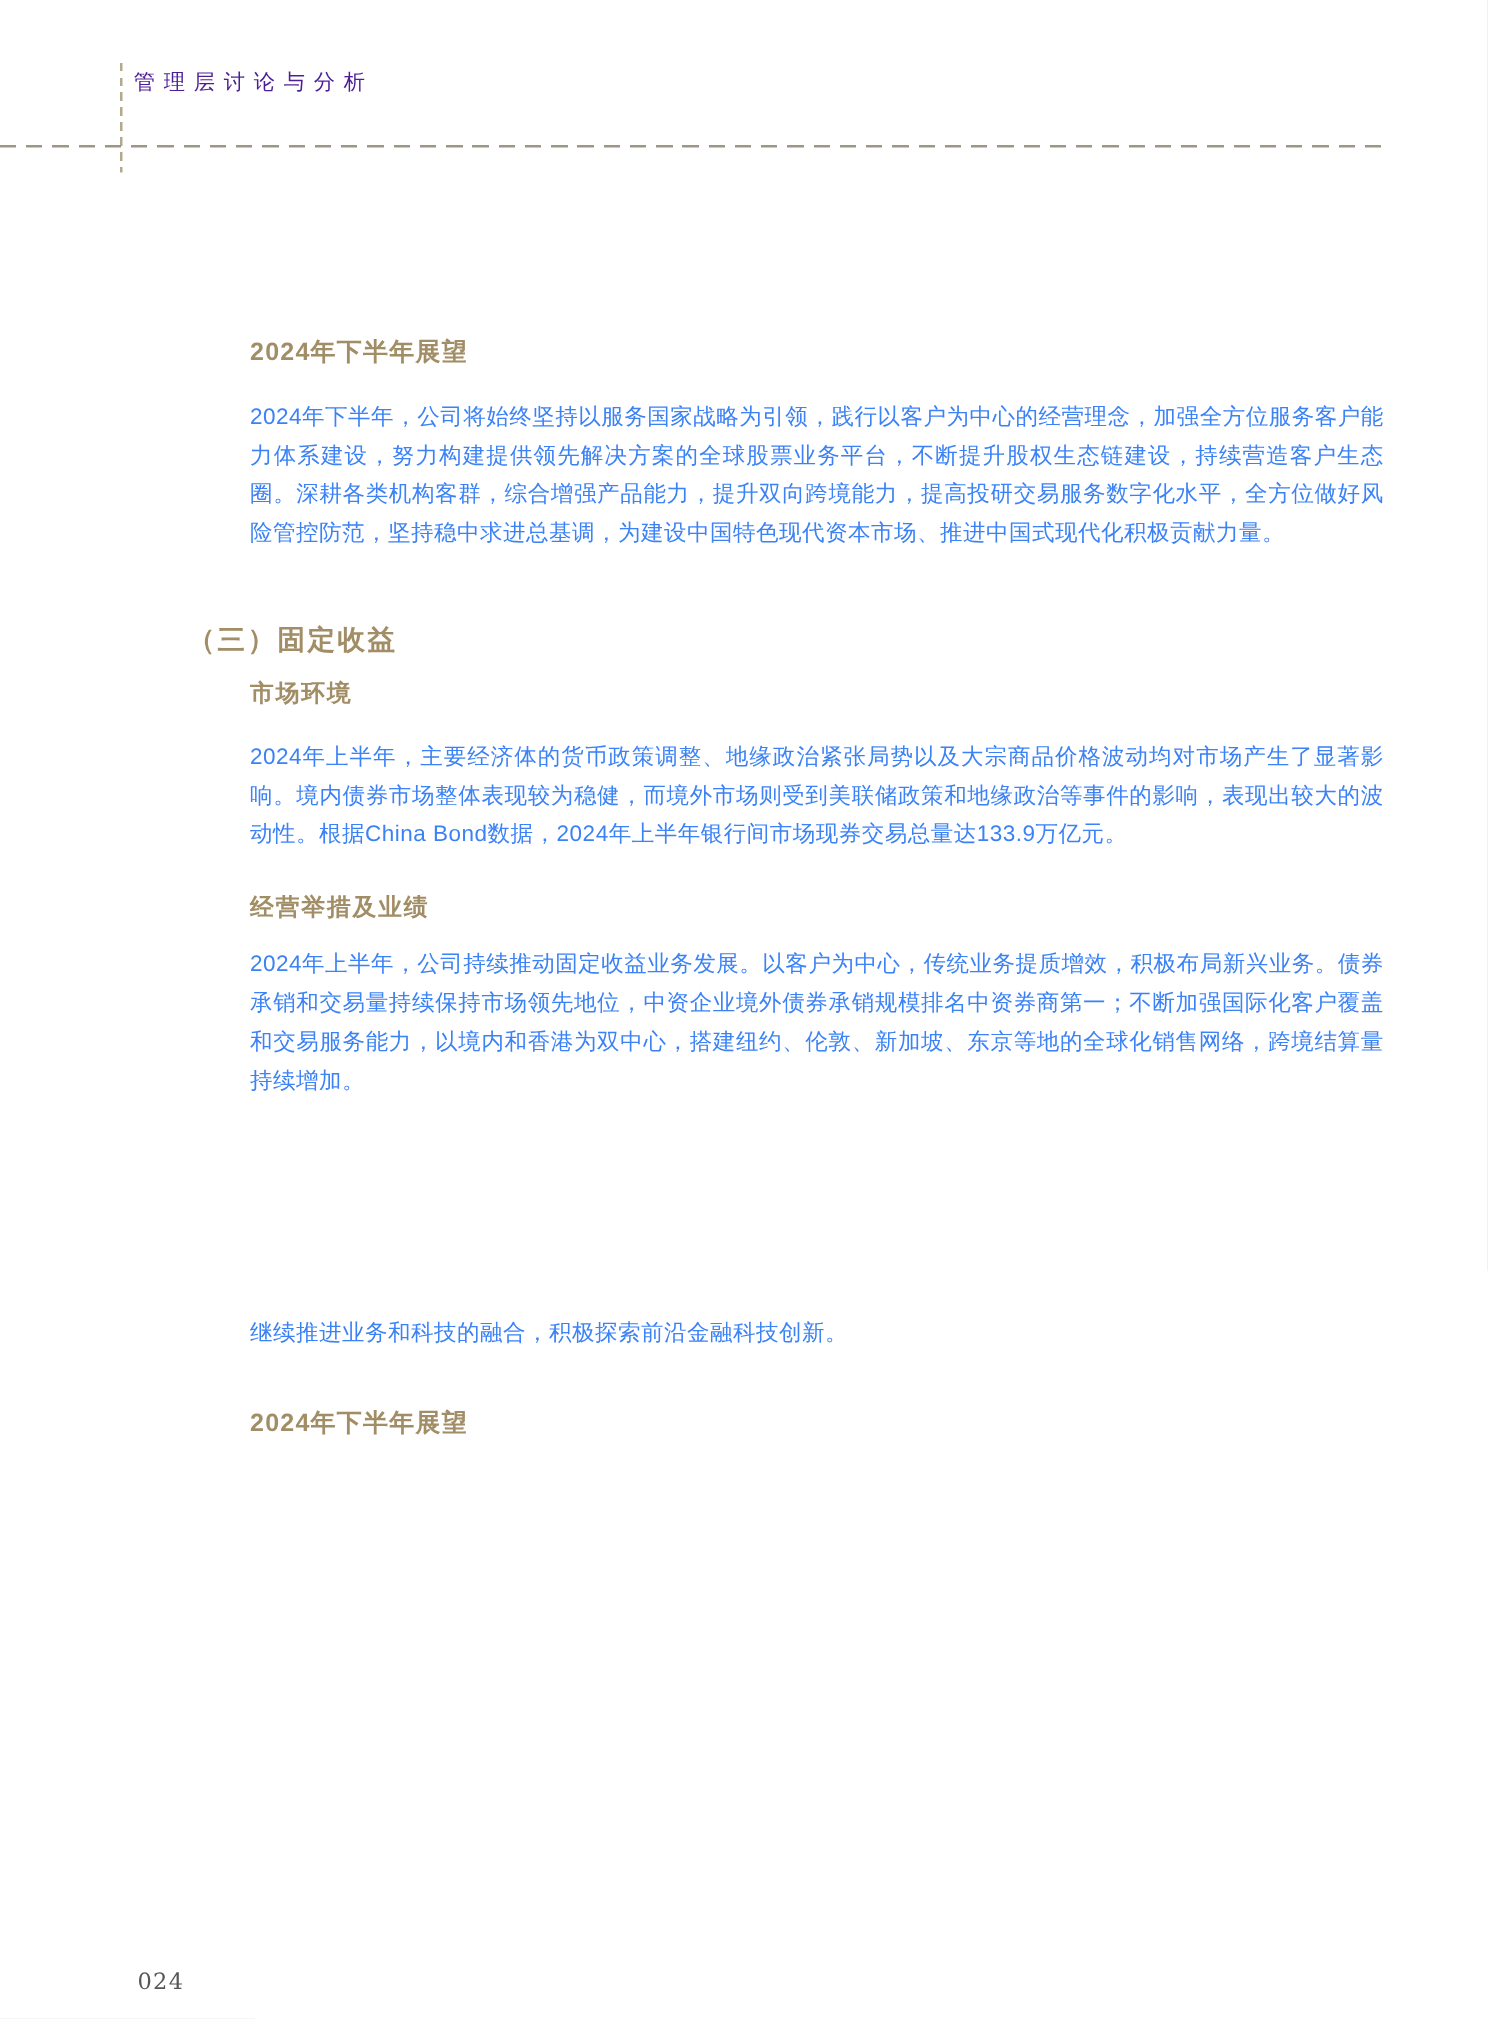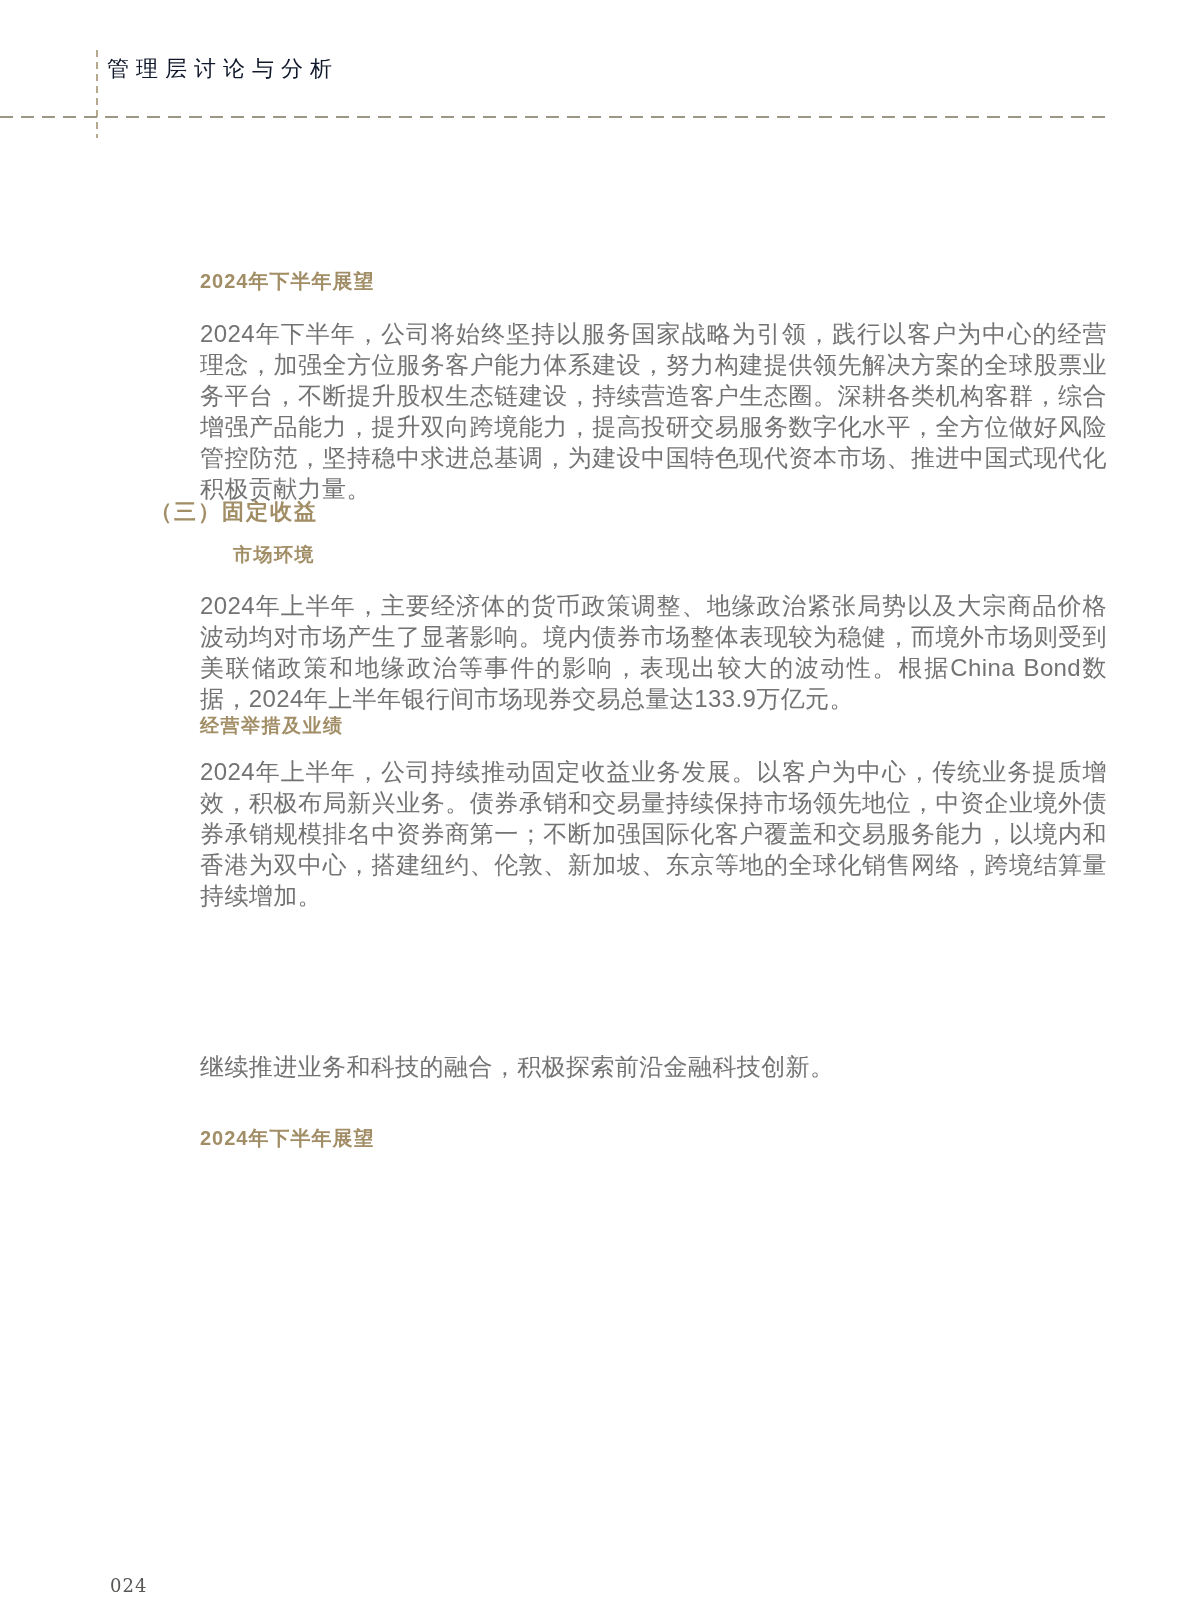--- a/index.html
+++ b/index.html
@@ -8,21 +8,21 @@
     width:1190px;height:1615px;
     margin:0 auto;
     background:#ffffff;
     overflow:hidden;
     font-family:"Liberation Sans", sans-serif;
   }
   
   .header-title{
     position:absolute;left:107px;top:54px;
     font-family:Liberation Serif, serif;
-    font-size:22px;color:#0f172a;
+    font-size:17px;color:#4c1d95;
     letter-spacing:7px;font-weight:500;
     white-space:nowrap;
   }
   .v-dash{
     position:absolute;left:96px;top:50px;
     width:2px;height:88px;
     background:repeating-linear-gradient(to bottom,#b4a98c 0 7px,transparent 7px 12px);
   }
   .h-dash{
     position:absolute;left:0;top:116px;
@@ -42,22 +42,22 @@
     white-space:nowrap;
     text-align:center;
   }
   .h4{
     position:absolute;left:200px;
     font-size:19px;font-weight:bold;letter-spacing:1.5px;
     white-space:nowrap;
   }
   .para{
     position:absolute;left:200px;width:907px;
-    font-size:24px;line-height:31px;
-    color:#737373;
+    font-size:18px;line-height:31px;
+    color:#3b82f6;
     text-align:justify;
     letter-spacing:0.4px;
   }
   
   .page-number{
     position:absolute;left:110px;top:1534px;
     font-family:"DejaVu Serif", serif;
     font-size:18px;color:#595755;letter-spacing:1px;margin-top:41px;
   }
 </style>
@@ -68,21 +68,21 @@
 
   <div class="v-dash"></div>
   <div class="header-title">管理层讨论与分析</div>
   <div class="h-dash"></div>
 
   <div class="h3 gold" style="top:268px;">2024年下半年展望</div>
   <div class="para" style="top:318px;">2024年下半年，公司将始终坚持以服务国家战略为引领，践行以客户为中心的经营理念，加强全方位服务客户能力体系建设，努力构建提供领先解决方案的全球股票业务平台，不断提升股权生态链建设，持续营造客户生态圈。深耕各类机构客群，综合增强产品能力，提升双向跨境能力，提高投研交易服务数字化水平，全方位做好风险管控防范，坚持稳中求进总基调，为建设中国特色现代资本市场、推进中国式现代化积极贡献力量。</div>
 
   <div class="h2 gold" style="top:497px;">（三）固定收益</div>
 
-  <div class="h4 gold" style="top:542px;margin-left:33px;">市场环境</div>
+  <div class="h4 gold" style="top:542px;">市场环境</div>
   <div class="para" style="top:590px;">2024年上半年，主要经济体的货币政策调整、地缘政治紧张局势以及大宗商品价格波动均对市场产生了显著影响。境内债券市场整体表现较为稳健，而境外市场则受到美联储政策和地缘政治等事件的影响，表现出较大的波动性。根据China Bond数据，2024年上半年银行间市场现券交易总量达133.9万亿元。</div>
 
   <div class="h4 gold" style="top:713px;">经营举措及业绩</div>
   <div class="para" style="top:756px;">2024年上半年，公司持续推动固定收益业务发展。以客户为中心，传统业务提质增效，积极布局新兴业务。债券承销和交易量持续保持市场领先地位，中资企业境外债券承销规模排名中资券商第一；不断加强国际化客户覆盖和交易服务能力，以境内和香港为双中心，搭建纽约、伦敦、新加坡、东京等地的全球化销售网络，跨境结算量持续增加。</div>
   <div class="para" style="top:1051px;">继续推进业务和科技的融合，积极探索前沿金融科技创新。</div>
 
   <div class="h3 gold" style="top:1125px;">2024年下半年展望</div>
 
   <div class="page-number">024</div>
 

